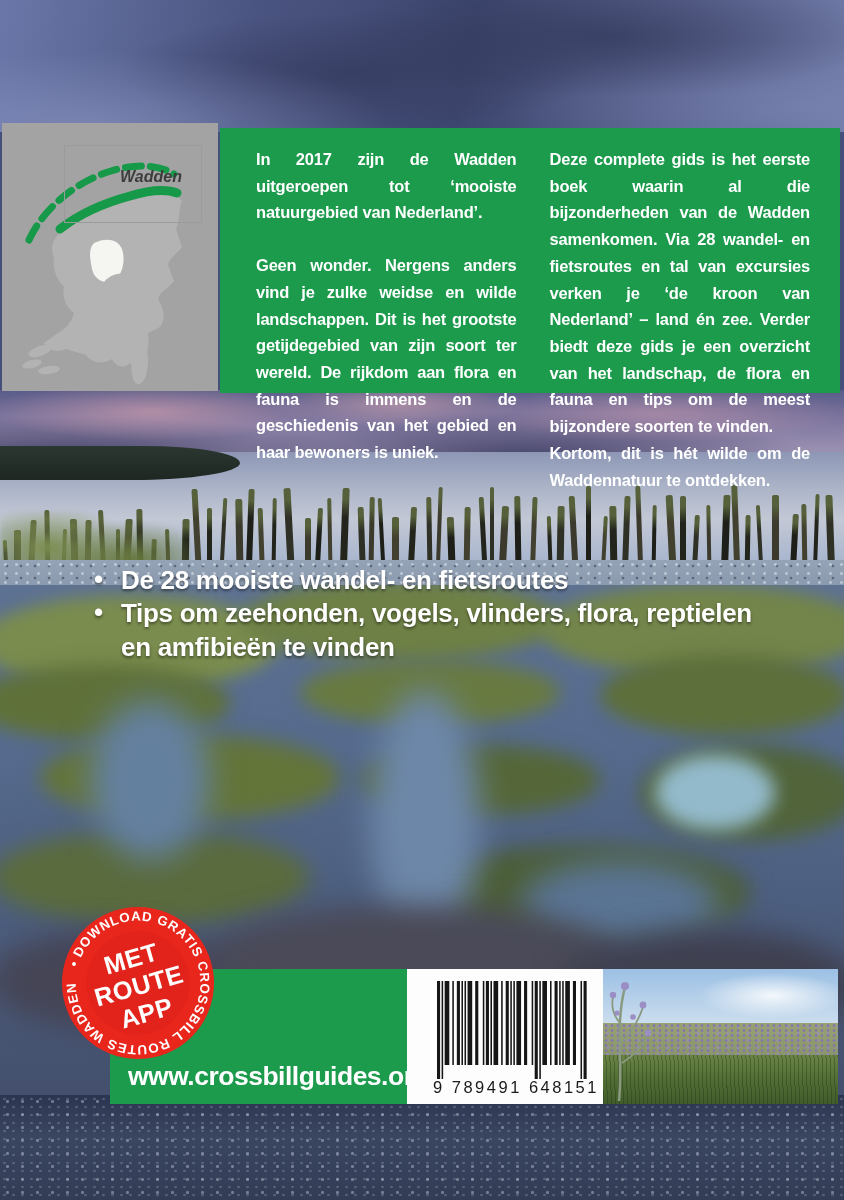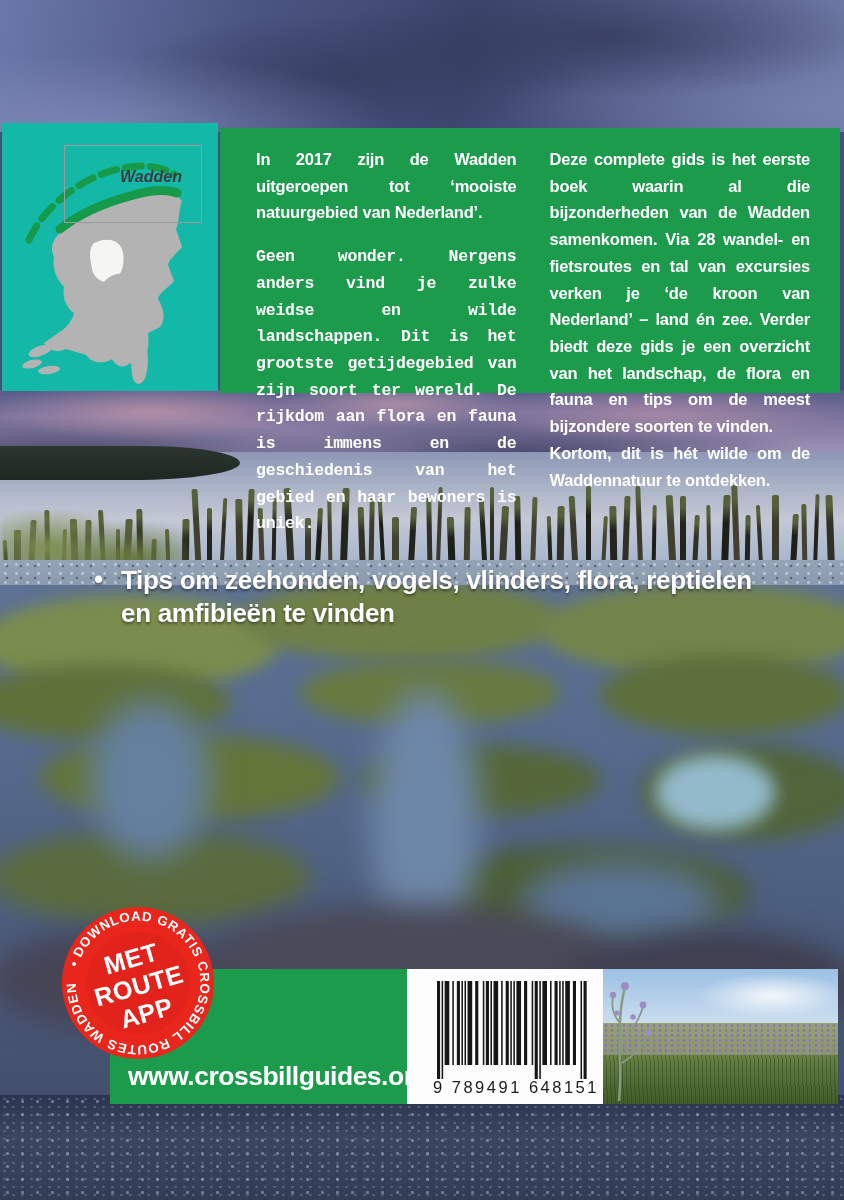--- a/index.html
+++ b/index.html
@@ -64,41 +64,41 @@
     position:absolute;left:0;top:1095px;width:844px;height:105px;z-index:3;
     background:
       radial-gradient(circle, rgba(222,227,238,.38) 1.2px, transparent 2px),
       radial-gradient(circle, rgba(150,160,190,.35) 1px, transparent 1.6px),
       linear-gradient(180deg,#2c3550 0%,#3a4560 40%,#323c55 100%);
     background-size:15px 13px,9px 8px,100% 100%;
   }
   
   .map-panel{
     position:absolute;left:2px;top:123px;width:216px;height:268px;
-    background:#14b8a6;z-index:4;
+    background:#a3a3a3;z-index:4;
   }
   .map-panel svg{position:absolute;left:0;top:0;}
   .map-box{
     position:absolute;left:62px;top:22px;width:136px;height:76px;
     border:1px solid #9b9b9b;
   }
   .map-label{
     position:absolute;left:118px;top:45px;
     font-style:italic;font-weight:bold;font-size:16px;color:#3c3c3c;
   }
   
   .green-panel{
     position:absolute;left:220px;top:128px;width:620px;height:265px;
     background:#1c9b4d;z-index:4;display:flex;
     padding:18px 30px 0 36px;box-sizing:border-box;gap:33px;
   }
   .green-panel .col{width:50%;color:#fff;font-size:16.5px;line-height:1.62;
     font-weight:bold;text-align:justify;letter-spacing:-.2px;}
   .green-panel p{margin:0;}
-  .green-panel p.gap{margin-top:18px;font-family:Liberation Mono, monospace;}
+  .green-panel p.gap{margin-top:26px;}
   
   .highlights{
     position:absolute;left:92px;top:564px;width:676px;z-index:5;
     margin:0;padding:0;list-style:none;color:#fff;font-weight:bold;
     font-size:26px;line-height:1.28;letter-spacing:-.3px;
     text-shadow:0 2px 3px rgba(0,0,0,.45);
   }
   .highlights li{position:relative;padding-left:29px;margin:0;}
   .highlights li::before{content:"•";position:absolute;left:2px;top:-1px;}
   
@@ -259,20 +259,21 @@
       <p>In 2017 zijn de Wadden uitgeroepen tot ‘mooiste natuurgebied van Nederland’.</p>
       <p class="gap">Geen wonder. Nergens anders vind je zulke weidse en wilde landschappen. Dit is het grootste getijdegebied van zijn soort ter wereld. De rijkdom aan flora en fauna is immens en de geschiedenis van het gebied en haar bewoners is uniek.</p>
     </div>
     <div class="col">
       <p>Deze complete gids is het eerste boek waarin al die bijzonderheden van de Wadden samenkomen. Via 28 wandel- en fietsroutes en tal van excursies verken je ‘de kroon van Nederland’ – land én zee. Verder biedt deze gids je een overzicht van het landschap, de flora en fauna en tips om de meest bijzondere soorten te vinden.</p>
       <p>Kortom, dit is hét wilde om de Waddennatuur te ontdekken.</p>
     </div>
   </div>
 
   <ul class="highlights">
+    <li>De 28 mooiste wandel- en fietsroutes</li>
     <li>Tips om zeehonden, vogels, vlinders, flora, reptielen en amfibieën te vinden</li>
   </ul>
 
   <div class="badge">
     <svg width="156" height="156" viewBox="0 0 160 160">
       <circle cx="80" cy="80" r="78" fill="#e8261c"></circle>
       <circle cx="80" cy="80" r="53" fill="#e2231b"></circle>
       <defs>
         <path id="ringPath" d="M80,80 m-64,0 a64,64 0 1,1 128,0 a64,64 0 1,1 -128,0"></path>
       </defs>

